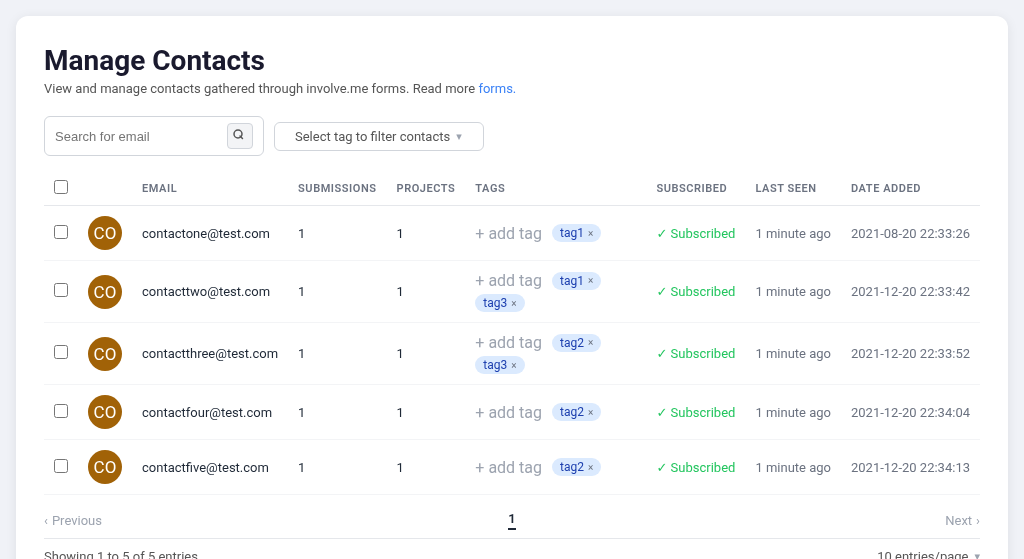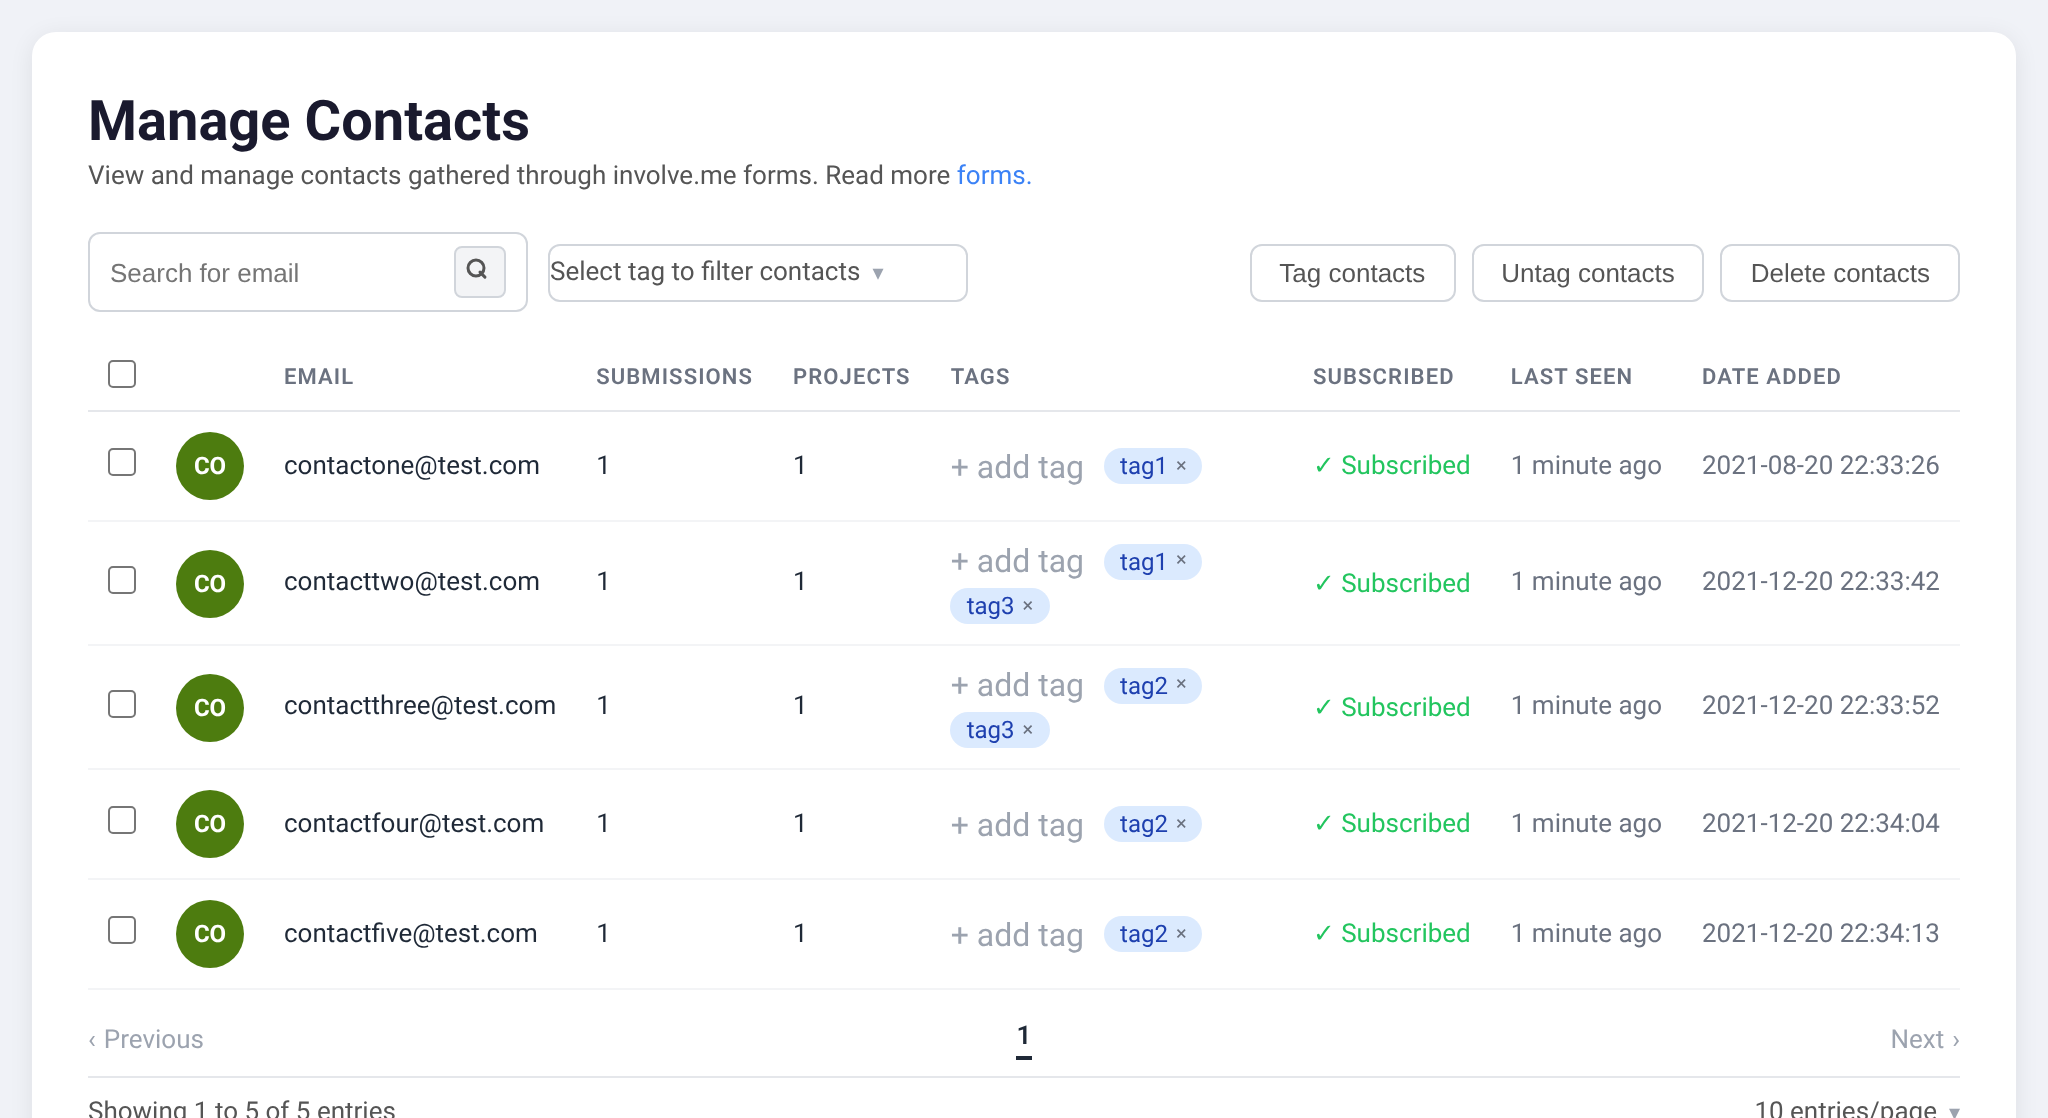--- a/index.html
+++ b/index.html
@@ -75,21 +75,21 @@
       cursor: pointer;
       font-size: 13px;
       color: #555;
       flex-shrink: 0;
     }
     .tag-filter {
       display: flex;
       align-items: center;
       border: 1px solid #d1d5db;
       border-radius: 6px;
-      padding: 6px 0;
+      padding: 6px 20px;
       font-size: 13px;
       color: #555;
       background: #fff;
       cursor: pointer;
       gap: 6px;
       min-width: 210px;
     }
     .tag-filter .chevron { font-size: 11px; color: #9ca3af; }
     .toolbar-right {
       display: flex;
@@ -127,27 +127,27 @@
     }
     tbody td {
       padding: 10px 10px;
       vertical-align: middle;
       color: #1f2937;
     }
     .avatar {
       width: 34px;
       height: 34px;
       border-radius: 50%;
-      background: #4d7c0f;
+      background: #a16207;
       color: #fff;
       display: flex;
       align-items: center;
       justify-content: center;
-      font-size: 12px;
-      font-weight: 700;
+      font-size: 17px;
+      font-weight: 400;
     }
     .tag-pill {
       display: inline-flex;
       align-items: center;
       background: #dbeafe;
       color: #1e40af;
       border-radius: 12px;
       padding: 2px 8px;
       font-size: 12px;
       gap: 4px;
@@ -252,25 +252,20 @@
           <svg width="14" height="14" viewBox="0 0 14 14" fill="none">
             <rect x="1" y="1" width="8" height="8" rx="4" stroke="#555" stroke-width="1.5"></rect>
             <rect x="7" y="6" width="5" height="1.5" rx="0.75" transform="rotate(45 7 6)" fill="#555"></rect>
           </svg>
         </div>
       </div>
       <div class="tag-filter">
         <span>Select tag to filter contacts</span>
         <span class="chevron">▾</span>
       </div>
-    </div>
-    <div class="toolbar-right">
-      <button class="btn-outline">Tag contacts</button>
-      <button class="btn-outline">Untag contacts</button>
-      <button class="btn-outline">Delete contacts</button>
     </div>
   </div>
 
   <table>
     <thead>
       <tr>
         <th>
           <input type="checkbox" style="">
         </th>
         <th></th>

